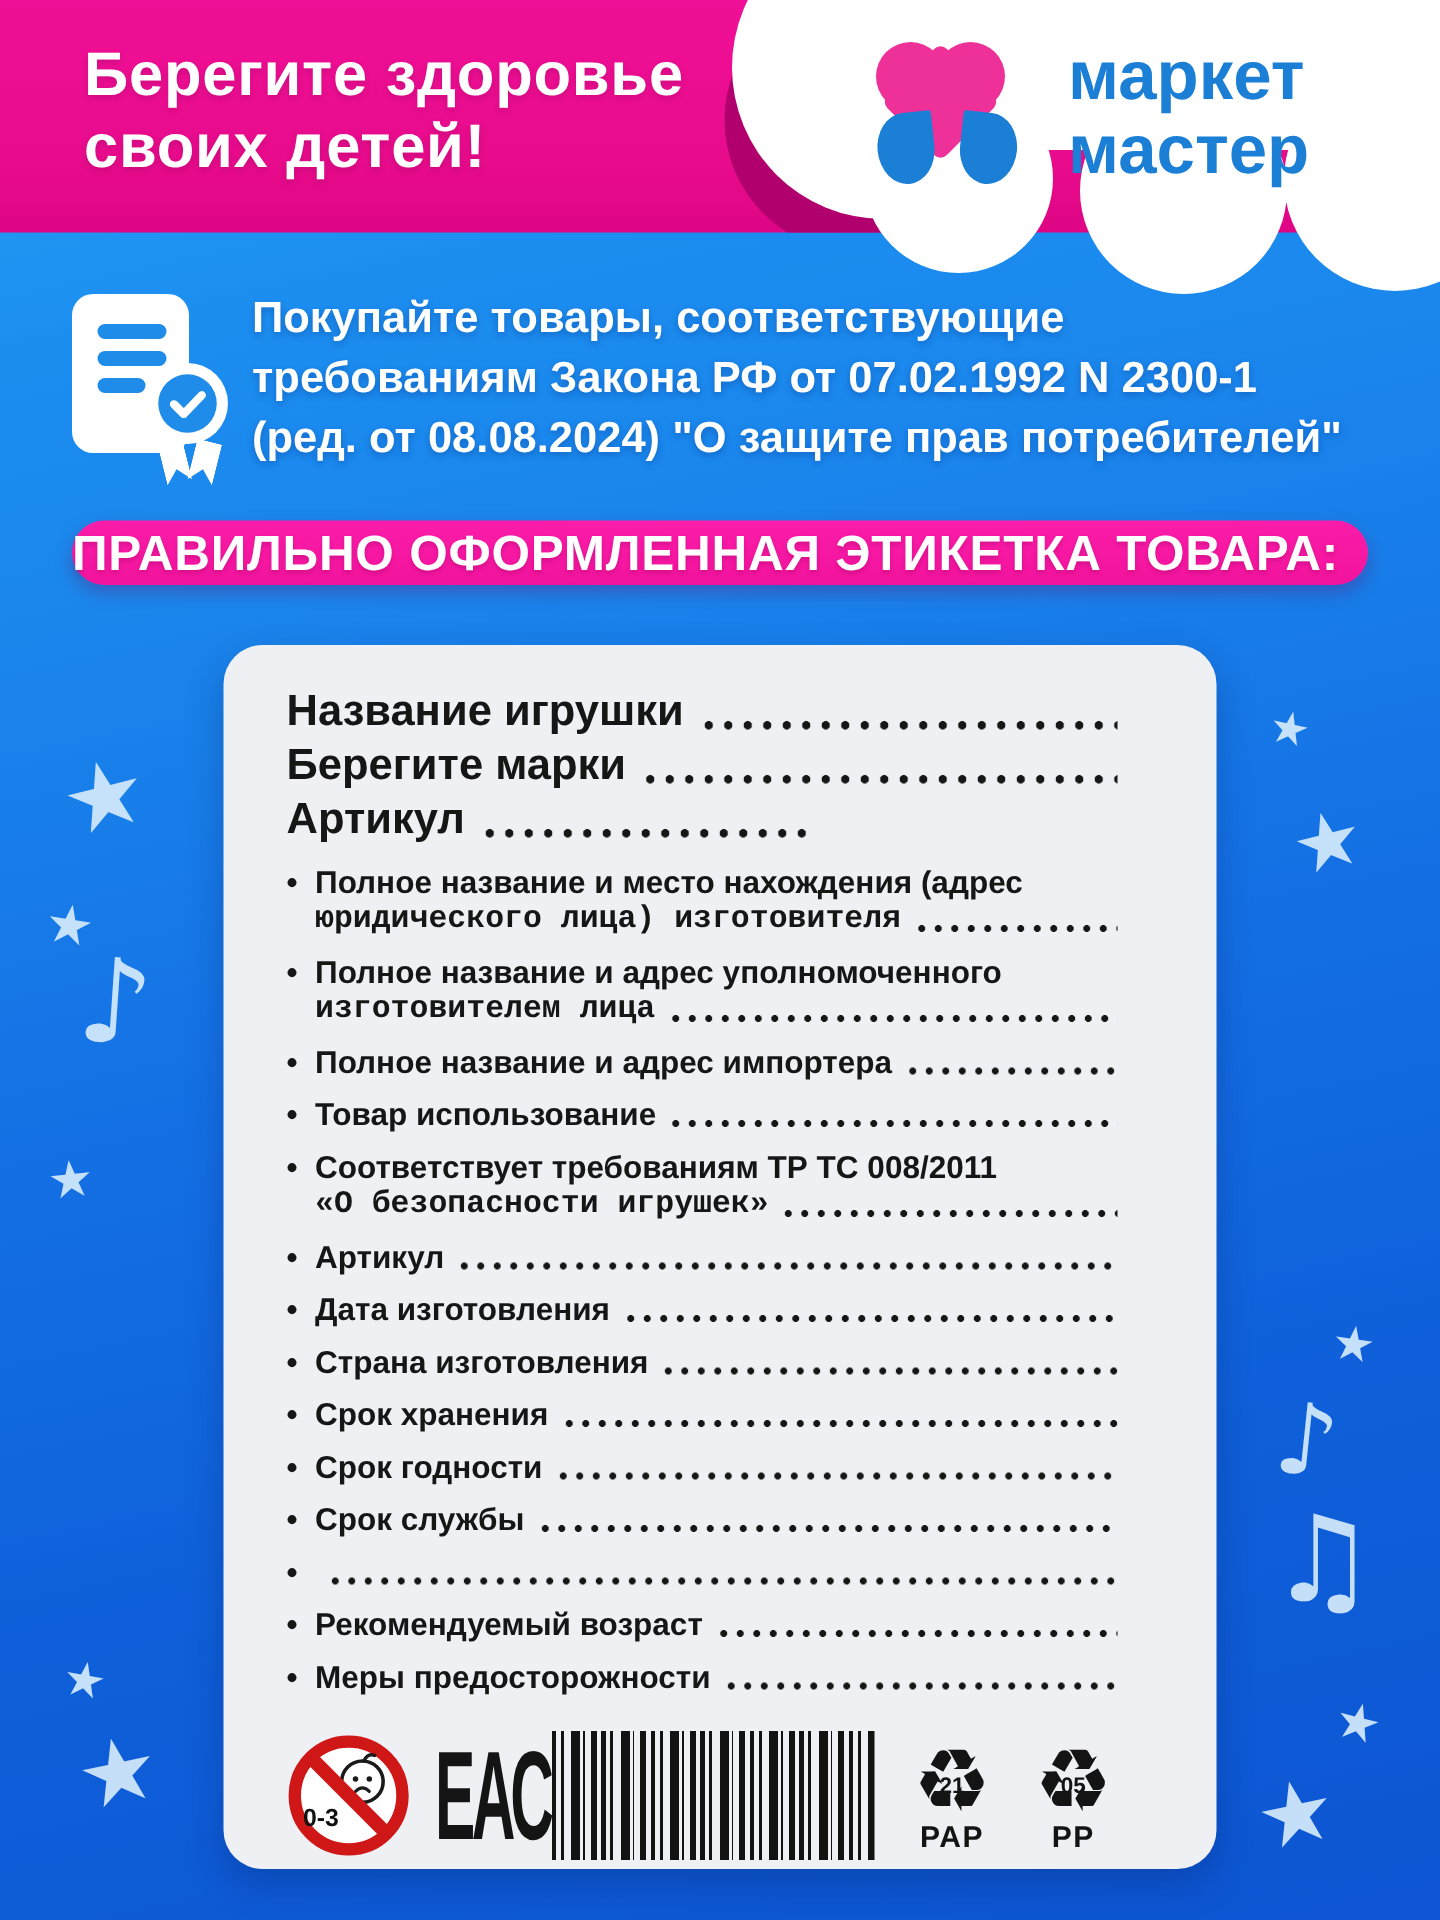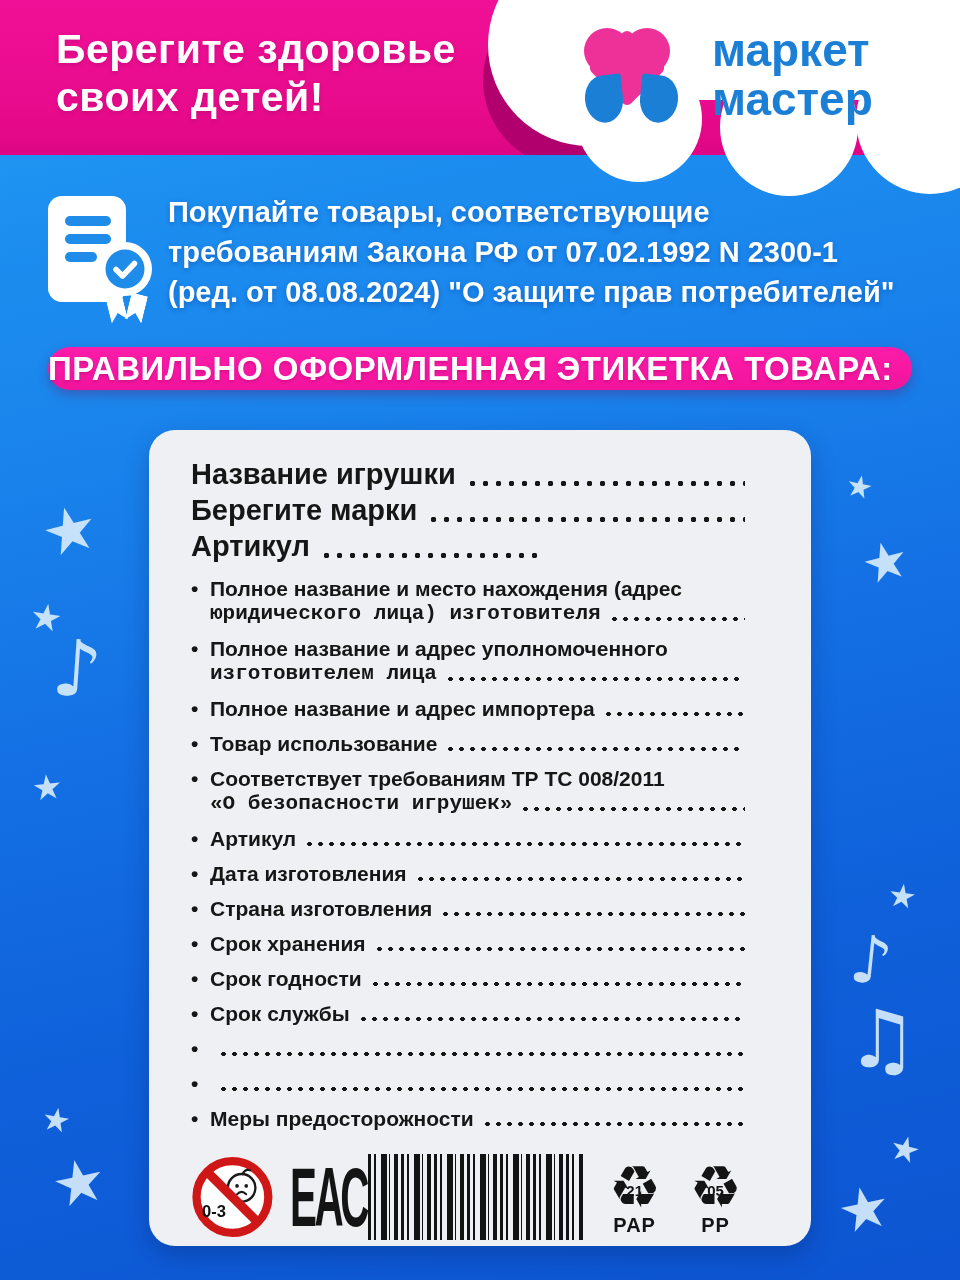--- a/index.html
+++ b/index.html
@@ -278,20 +278,21 @@
       </div>
       <div class="item">
         <div class="row">
           <div class="bullet">•</div>
           <div class="leader-sm"></div>
         </div>
       </div>
       <div class="item">
         <div class="row">
           <div class="bullet">•</div>
+          <div>Рекомендуемый возраст</div>
           <div class="leader-sm"></div>
         </div>
       </div>
       <div class="item">
         <div class="row">
           <div class="bullet">•</div>
           <div>Меры предосторожности</div>
           <div class="leader-sm"></div>
         </div>
       </div>

